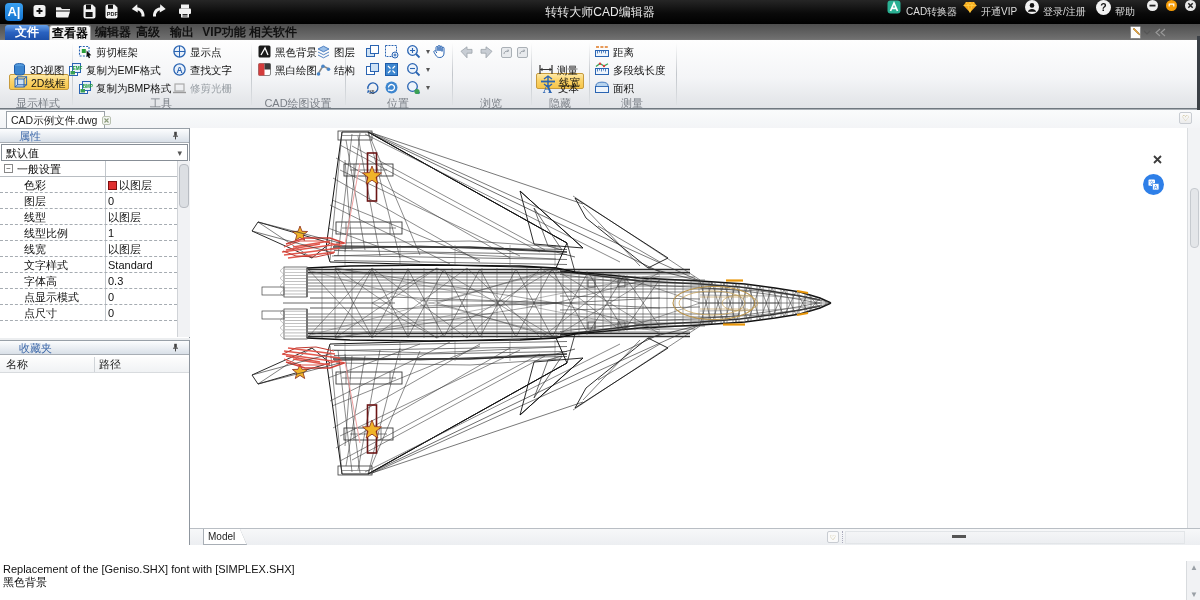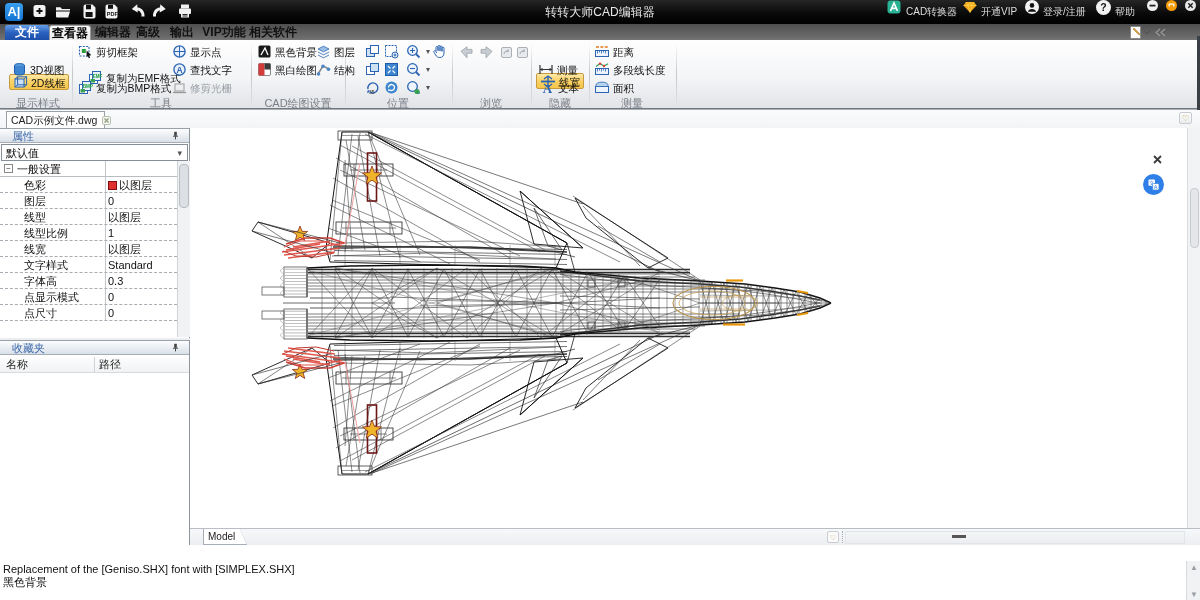--- a/index.html
+++ b/index.html
@@ -23,21 +23,21 @@
 .ritem{position:absolute;height:16px;font-size:10.5px;color:#111;white-space:nowrap;line-height:16px;}
 .ritem .ic{display:inline-block;vertical-align:-3px;margin-right:3px;}
 .hot{background:linear-gradient(#fde9a8,#fbd36a 45%,#f7c64a);border:1px solid #c79b3d;border-radius:2px;margin-top:30px;}
 .gray{color:#9aa0a6;}
 
 #tabrow{position:absolute;left:0;top:110px;width:1200px;height:29px;background:linear-gradient(#fafbfc,#eef0f3);}
 #doctab{position:absolute;left:6px;top:1px;width:99px;height:17px;background:#fff;border:1px solid #9aa1a8;border-bottom:none;font-size:10.5px;color:#222;line-height:16px;padding-left:4px;white-space:nowrap;}
 #heartbtn{position:absolute;right:8px;top:2px;width:13px;height:12px;border:1px solid #c8ccd2;border-radius:2px;background:linear-gradient(#fcfcfc,#ececec);color:#b0a060;font-size:8px;text-align:center;line-height:11px;}
 
 #leftpanel{position:absolute;left:0;top:128px;width:190px;height:417px;background:#fff;border-right:1px solid #8f969e;}
-.phead{position:relative;height:15px;background:linear-gradient(#fcfdfe,#e4e9ef 70%,#d9e0e8);border-top:1px solid #98a0a8;border-bottom:1px solid #a8aeb5;font-size:11px;color:#3a66a8;padding-left:12px;line-height:14px;}
+.phead{position:relative;height:15px;background:linear-gradient(#fcfdfe,#e4e9ef 70%,#d9e0e8);border-top:1px solid #98a0a8;border-bottom:1px solid #a8aeb5;font-size:11px;color:#3a66a8;padding-left:19px;line-height:14px;}
 .pin{position:absolute;right:10px;top:2px;color:#333;font-size:10px;line-height:10px;}
 #dropdown{position:relative;height:17px;border:1px solid #878e96;margin:1px 1px 0 1px;background:#fff;font-size:11px;color:#111;line-height:16px;padding-left:4px;}
 #dropdown .chev{position:absolute;right:5px;top:0;color:#555;font-size:9px;}
 .trow{position:relative;height:16px;font-size:11px;color:#111;line-height:16px;border-bottom:1px dashed #a6acb2;}
 .trow .lbl{position:absolute;left:24px;top:0;}
 .trow .val{position:absolute;left:108px;top:0;}
 .cline{position:absolute;left:105px;top:0;bottom:0;width:1px;background:#c2c7cc;}
 #proptable{position:absolute;left:0;top:33px;width:177px;}
 #pscroll{position:absolute;left:177px;top:33px;width:13px;height:176px;background:#f1f2f4;border-left:1px solid #d0d3d7;}
 #pthumb{position:absolute;left:1px;top:3px;width:10px;height:44px;background:#dcdfe3;border:1px solid #b8bcc2;border-radius:4px;}
@@ -182,21 +182,21 @@
         </svg>2D线框</div>
       <div class="ritem" style="left:12px;top:22px;"><svg class="ic" width="15" height="15" viewBox="0 0 15 15">
           <ellipse cx="7.5" cy="3.8" rx="5" ry="2.2" fill="#5aa0e0" stroke="#1d5caa"></ellipse>
           <path d="M2.5 3.8 v7 a5 2.2 0 0 0 10 0 v-7" fill="#3d86cf" stroke="#1d5caa"></path>
         </svg>3D视图</div>
       <div class="ritem" style="left:78px;top:4px;"><svg class="ic" width="15" height="15" viewBox="0 0 15 15">
           <rect x="1.5" y="2.5" width="9.5" height="9.5" fill="none" stroke="#2a64b2" stroke-width="1.1" stroke-dasharray="2 1.3"></rect>
           <rect x="3.8" y="5" width="4" height="4" fill="#2aa03c"></rect>
           <path d="M8.6 6.5 L13.3 11.2 L11.2 11.4 L12.1 13.7 L10.8 14.2 L9.9 11.9 L8.6 13.3 z" fill="#111"></path>
         </svg>剪切框架</div>
-      <div class="ritem" style="left:88px;top:22px;margin-top:8px;"><svg class="ic" width="15" height="15" viewBox="0 0 15 15">
+      <div class="ritem" style="left:68px;top:22px;"><svg class="ic" width="15" height="15" viewBox="0 0 15 15">
           <rect x="1.5" y="4.5" width="8" height="9" fill="#fff" stroke="#2a64b2"></rect>
           <rect x="4.5" y="1.5" width="8" height="9" fill="#e8f0fa" stroke="#2a64b2"></rect>
           <text x="4.7" y="8" font-size="4.6" fill="#1a9a3a" font-weight="bold" font-family="Liberation Sans">EMF</text>
           <rect x="2.5" y="9" width="4.5" height="3.5" fill="#3aa055"></rect>
         </svg>复制为EMF格式</div>
       <div class="ritem" style="left:78px;top:40px;"><svg class="ic" width="15" height="15" viewBox="0 0 15 15">
           <rect x="1.5" y="4.5" width="8" height="9" fill="#fff" stroke="#2a64b2"></rect>
           <rect x="4.5" y="1.5" width="8" height="9" fill="#e8f0fa" stroke="#2a64b2"></rect>
           <text x="4.7" y="8" font-size="4.6" fill="#1a9a3a" font-weight="bold" font-family="Liberation Sans">BMP</text>
           <rect x="2.5" y="9" width="4.5" height="3.5" fill="#3aa055"></rect>

